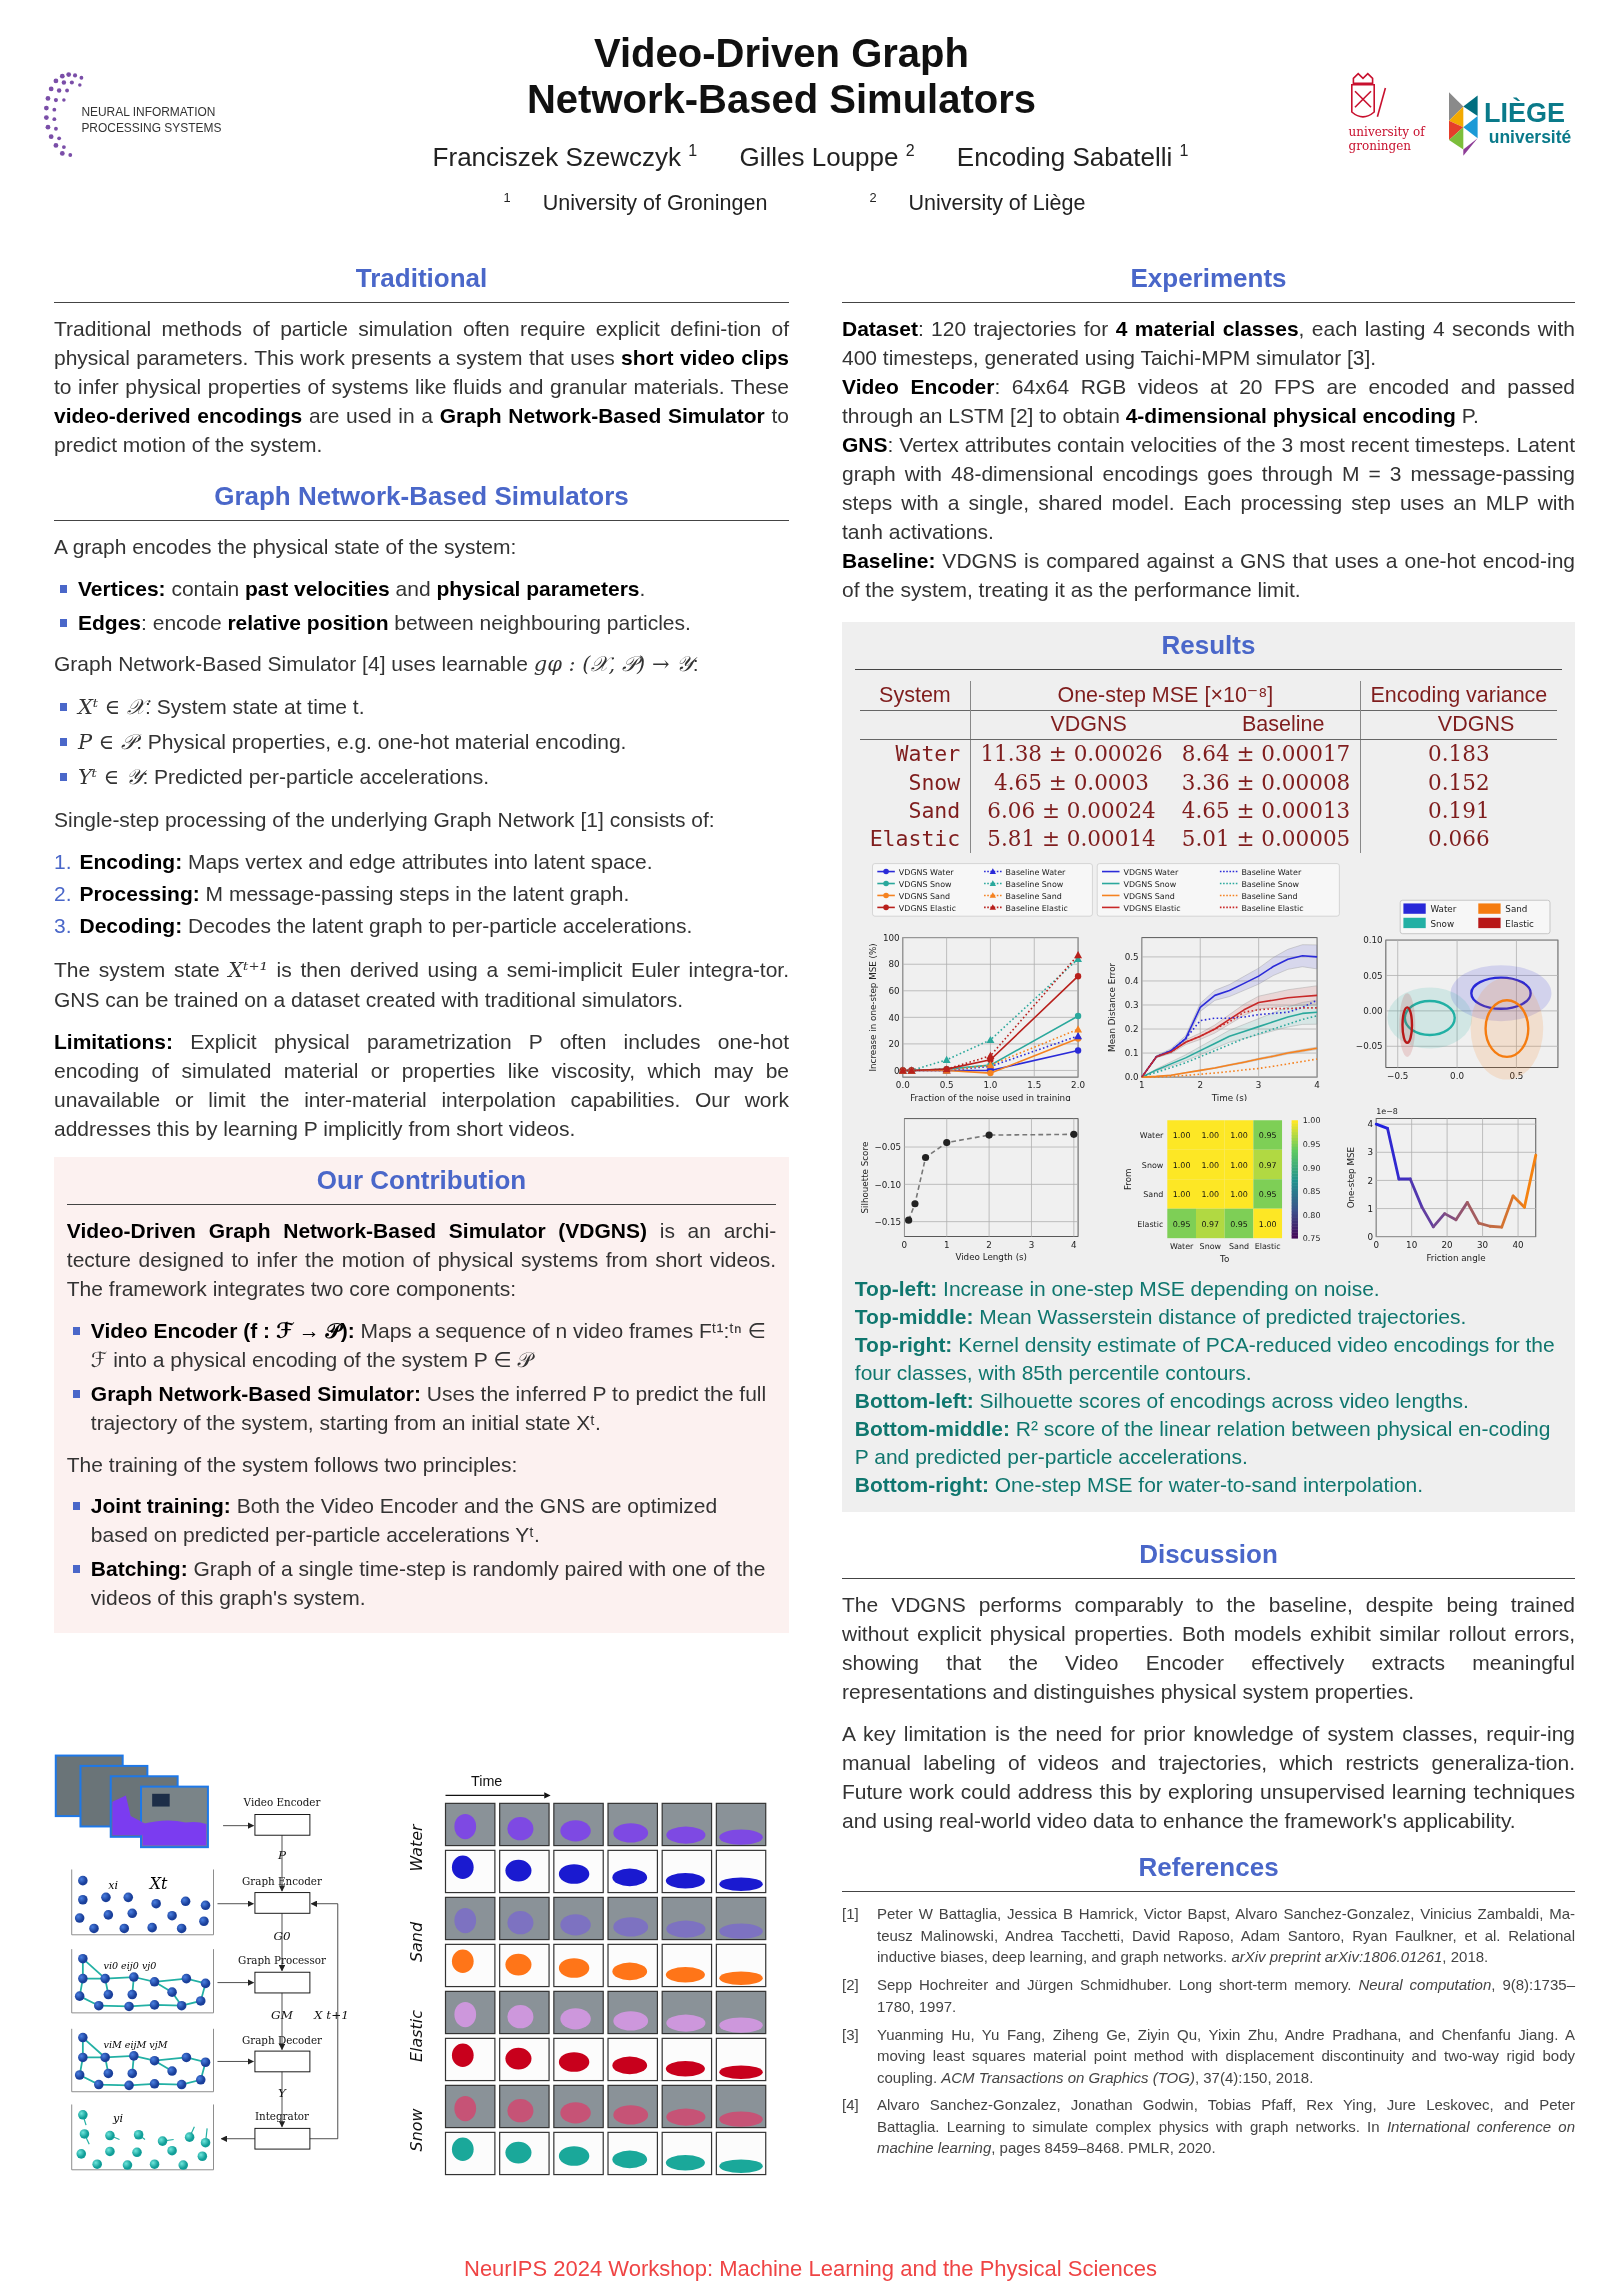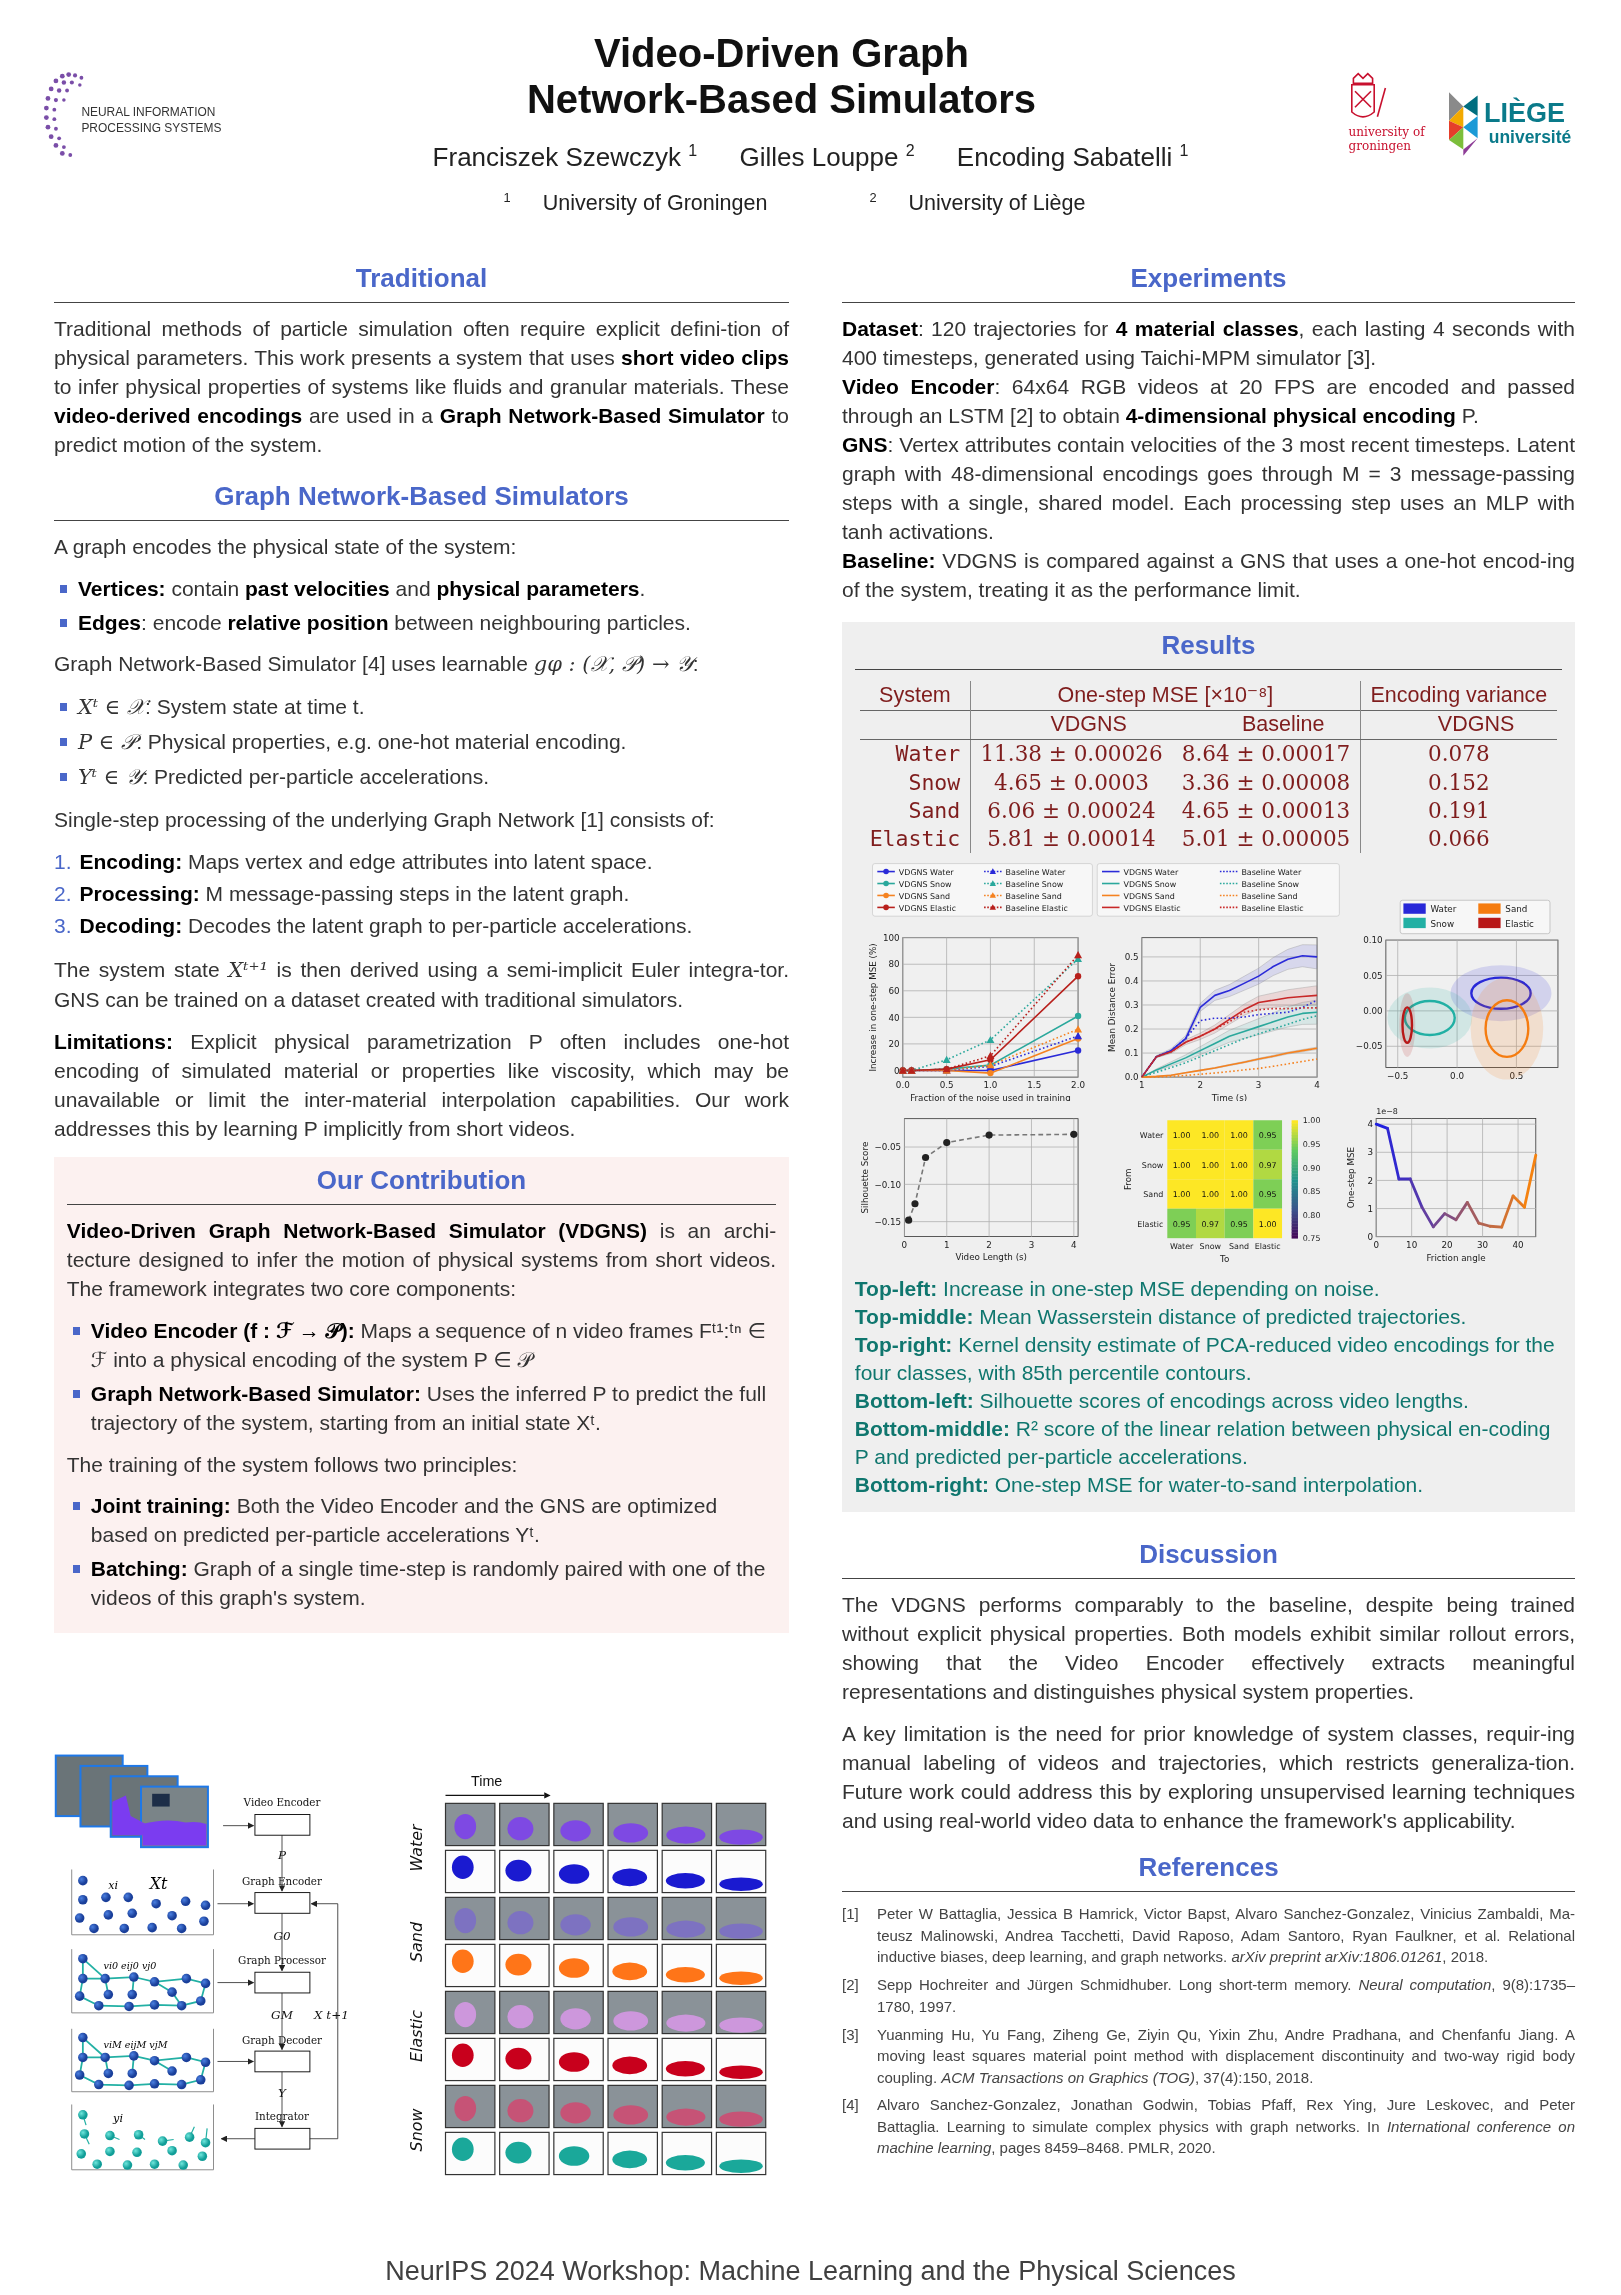--- a/index.html
+++ b/index.html
@@ -46,21 +46,21 @@
   table.res td.sys { font-family: "DejaVu Sans Mono", "Liberation Mono", monospace; text-align: right; }
   table.res td.num { font-family: "DejaVu Serif", "Liberation Serif", serif; }
 
   .figgrid { position: relative; width: 708px; height: 405px; }
   .figgrid svg { position: absolute; }
   .fig-cap { font-size: 21px; line-height: 28px; color: #0f766e; }
 
   .ref { font-size: 15px; line-height: 21.5px; color: #444; display: flex; margin-bottom: 6.4px; text-align: justify; }
   .ref .rn { width: 35px; flex: none; }
 
-  #footer { position: absolute; left: 0; width: 1621px; top: 2256px; text-align: center; font-size: 27px; color: #404040; }
+  #footer { position: absolute; left: 0; width: 1621px; top: 2256px; text-align: center; font-size: 22px; color: #ef4444; }
 
   
   #arch-fig { position: absolute; left: 54px; top: 1746px; width: 319px; height: 470px; }
   #rollout-fig { position: absolute; left: 399px; top: 1746px; width: 375px; height: 470px; }
 </style>
 </head>
 <body>
 
 <div id="header">
   <svg id="neurips-logo" viewBox="0 0 280 120">
@@ -483,21 +483,21 @@
       <tr class="hdr2">
         <td class="vline"></td>
         <td>VDGNS</td>
         <td class="vline">Baseline</td>
         <td>VDGNS</td>
       </tr>
       <tr>
         <td class="vline sys">Water</td>
             <td class="num">11.38 ± 0.00026</td>
             <td class="vline num">8.64 ± 0.00017</td>
-            <td class="num">0.078</td>
+            <td class="num">0.183</td>
       </tr>
       <tr>
         <td class="vline sys">Snow</td>
             <td class="num">4.65 ± 0.0003</td>
             <td class="vline num">3.36 ± 0.00008</td>
             <td class="num">0.152</td>
       </tr>
       <tr>
         <td class="vline sys">Sand</td>
             <td class="num">6.06 ± 0.00024</td>

